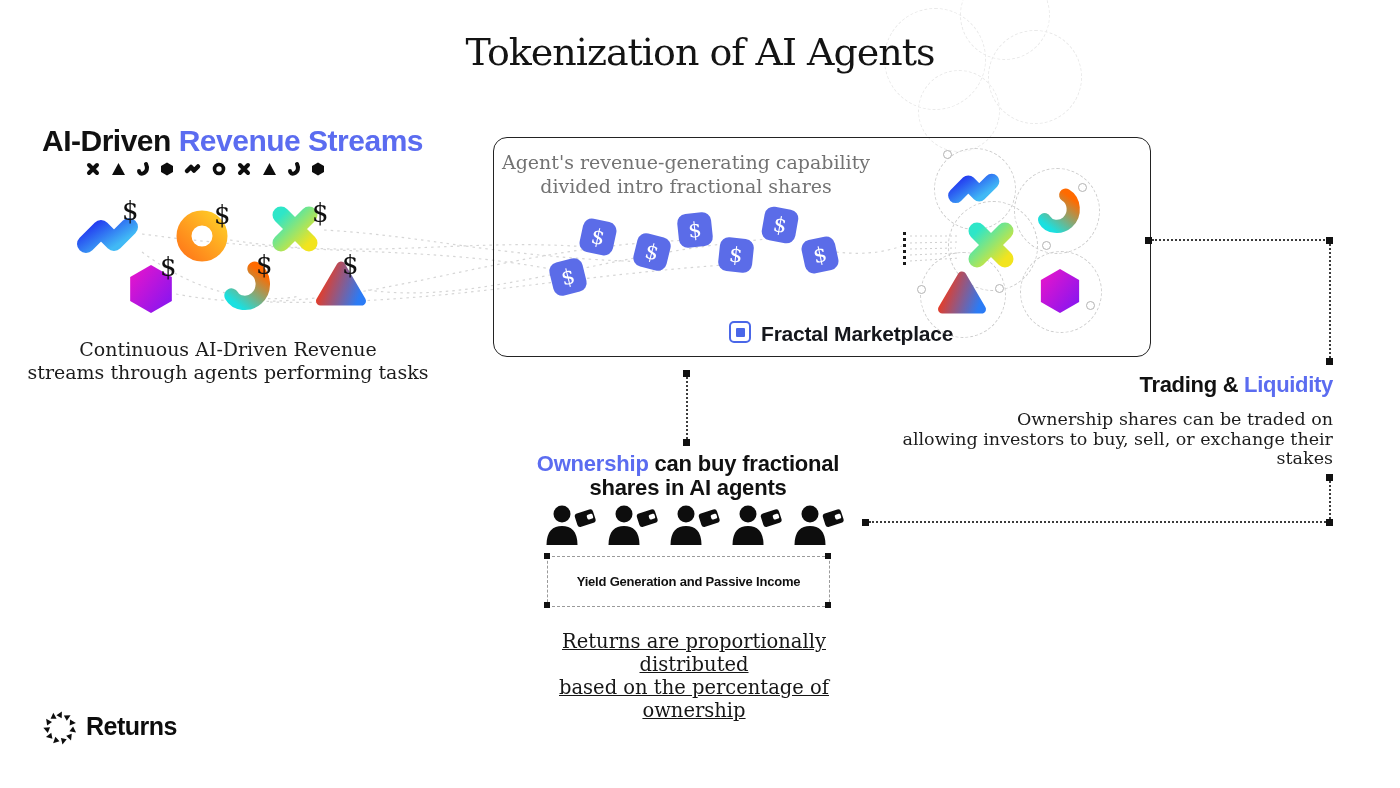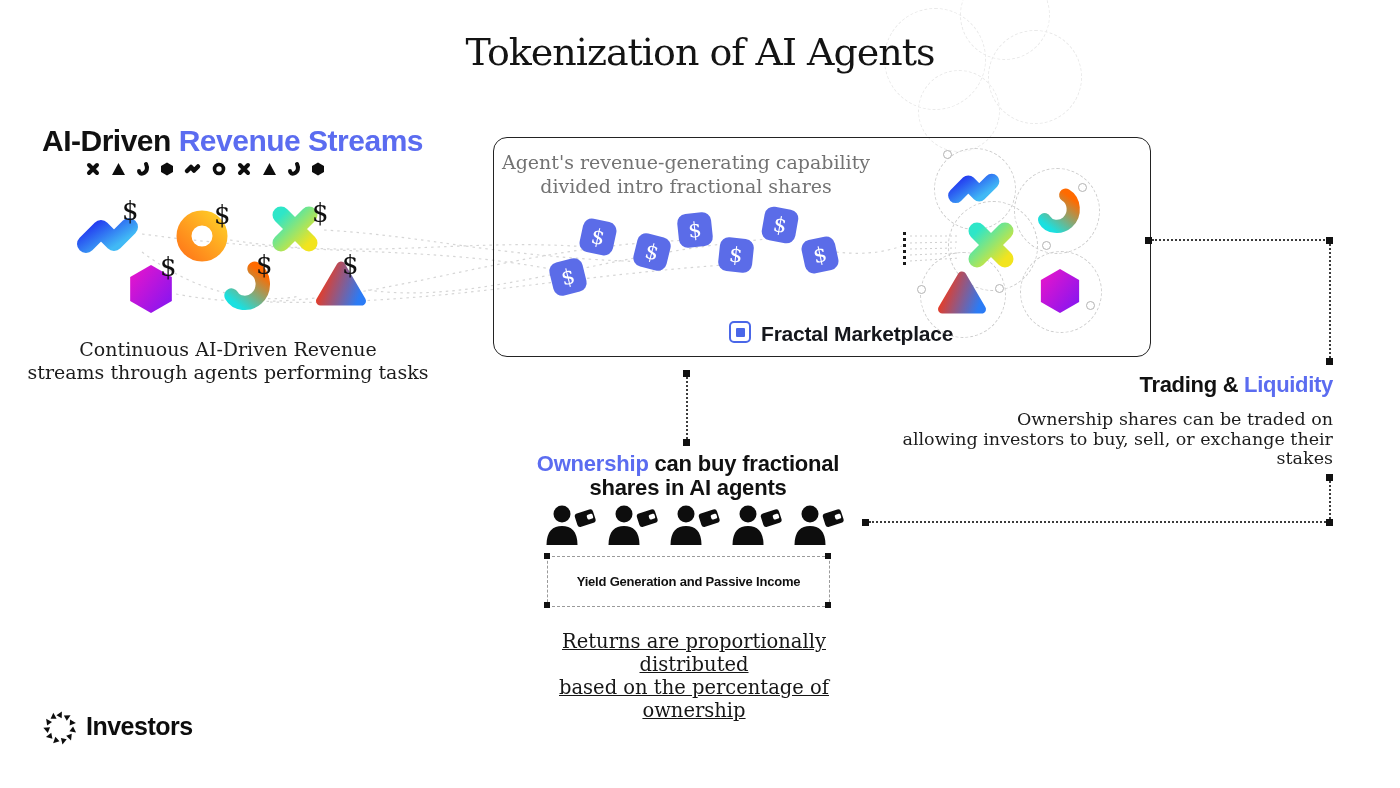--- a/index.html
+++ b/index.html
@@ -340,15 +340,15 @@
       <path d="M-3,2 L0,-4 L3,2 Z" transform="rotate(99) translate(0,-13) rotate(28)"></path>
       <path d="M-3,2 L0,-4 L3,2 Z" transform="rotate(132) translate(0,-13) rotate(28)"></path>
       <path d="M-3,2 L0,-4 L3,2 Z" transform="rotate(165) translate(0,-13) rotate(28)"></path>
       <path d="M-3,2 L0,-4 L3,2 Z" transform="rotate(198) translate(0,-13) rotate(28)"></path>
       <path d="M-3,2 L0,-4 L3,2 Z" transform="rotate(231) translate(0,-13) rotate(28)"></path>
       <path d="M-3,2 L0,-4 L3,2 Z" transform="rotate(264) translate(0,-13) rotate(28)"></path>
       <path d="M-3,2 L0,-4 L3,2 Z" transform="rotate(297) translate(0,-13) rotate(28)"></path>
       <path d="M-3,2 L0,-4 L3,2 Z" transform="rotate(330) translate(0,-13) rotate(28)"></path>
     </g>
   </svg>
-  <div class="abs sans brand-text">Investors</div>
+  <div class="abs sans brand-text">Returns</div>
 
 </div>
 
 </body></html>

